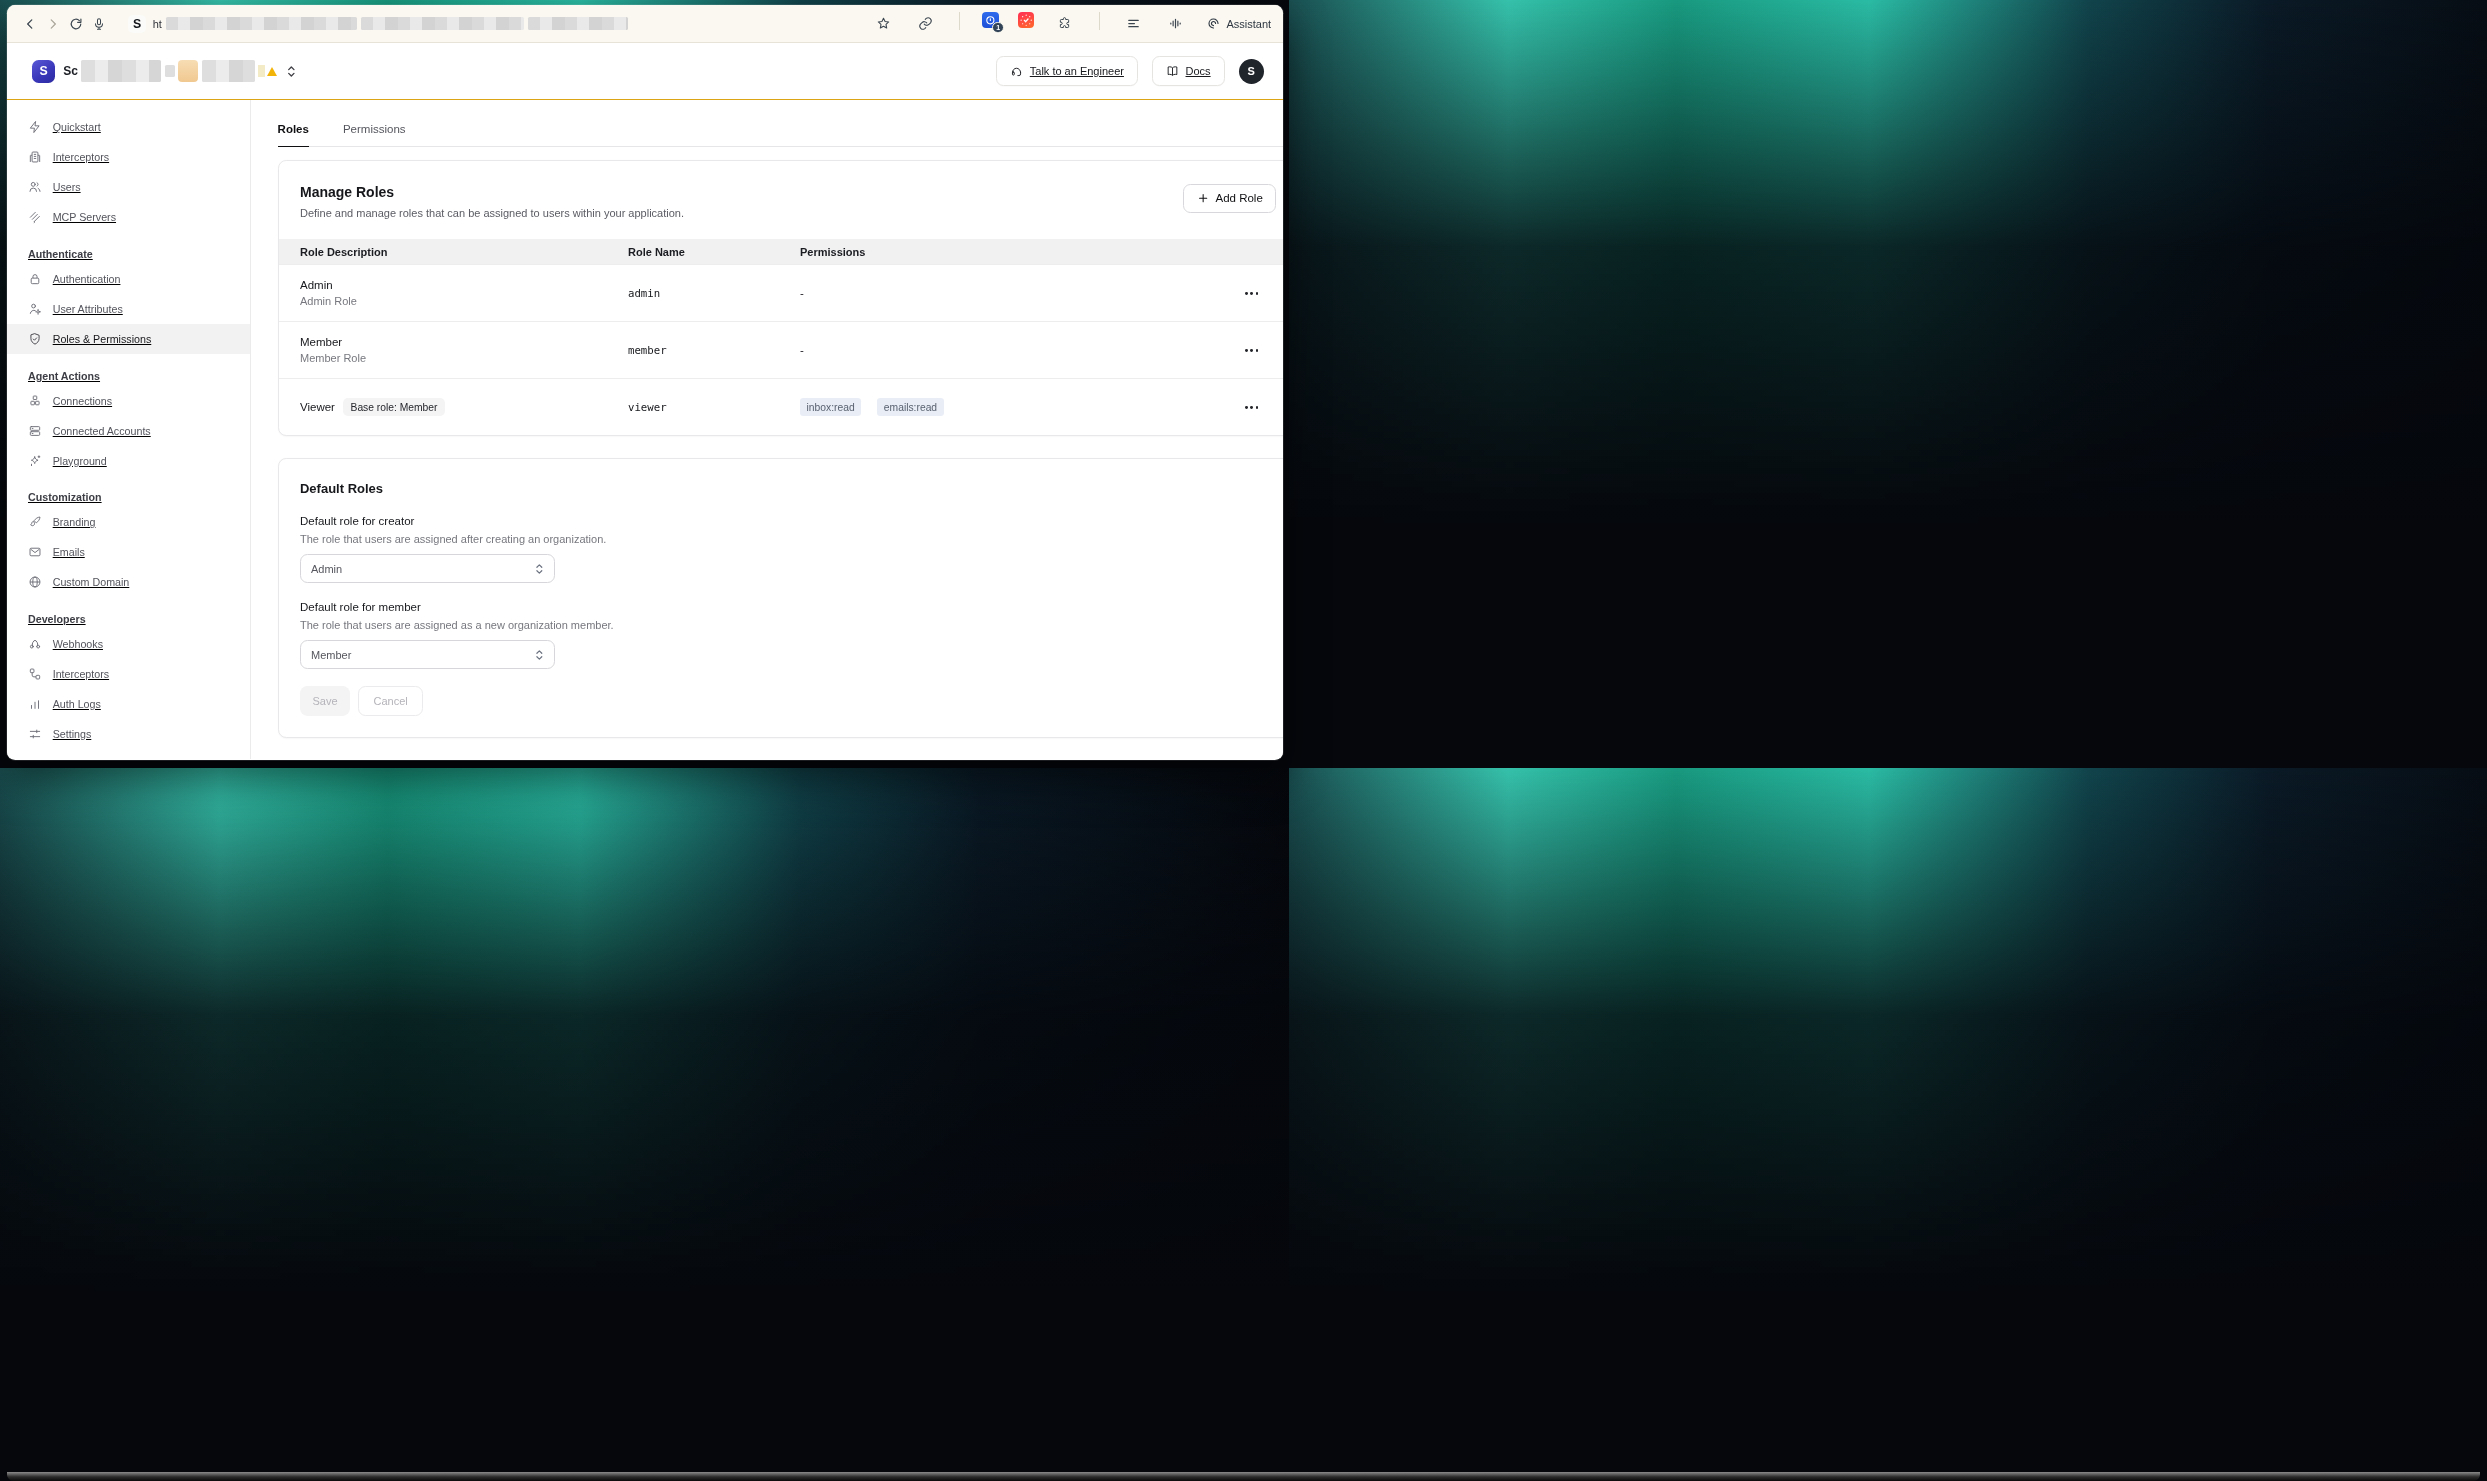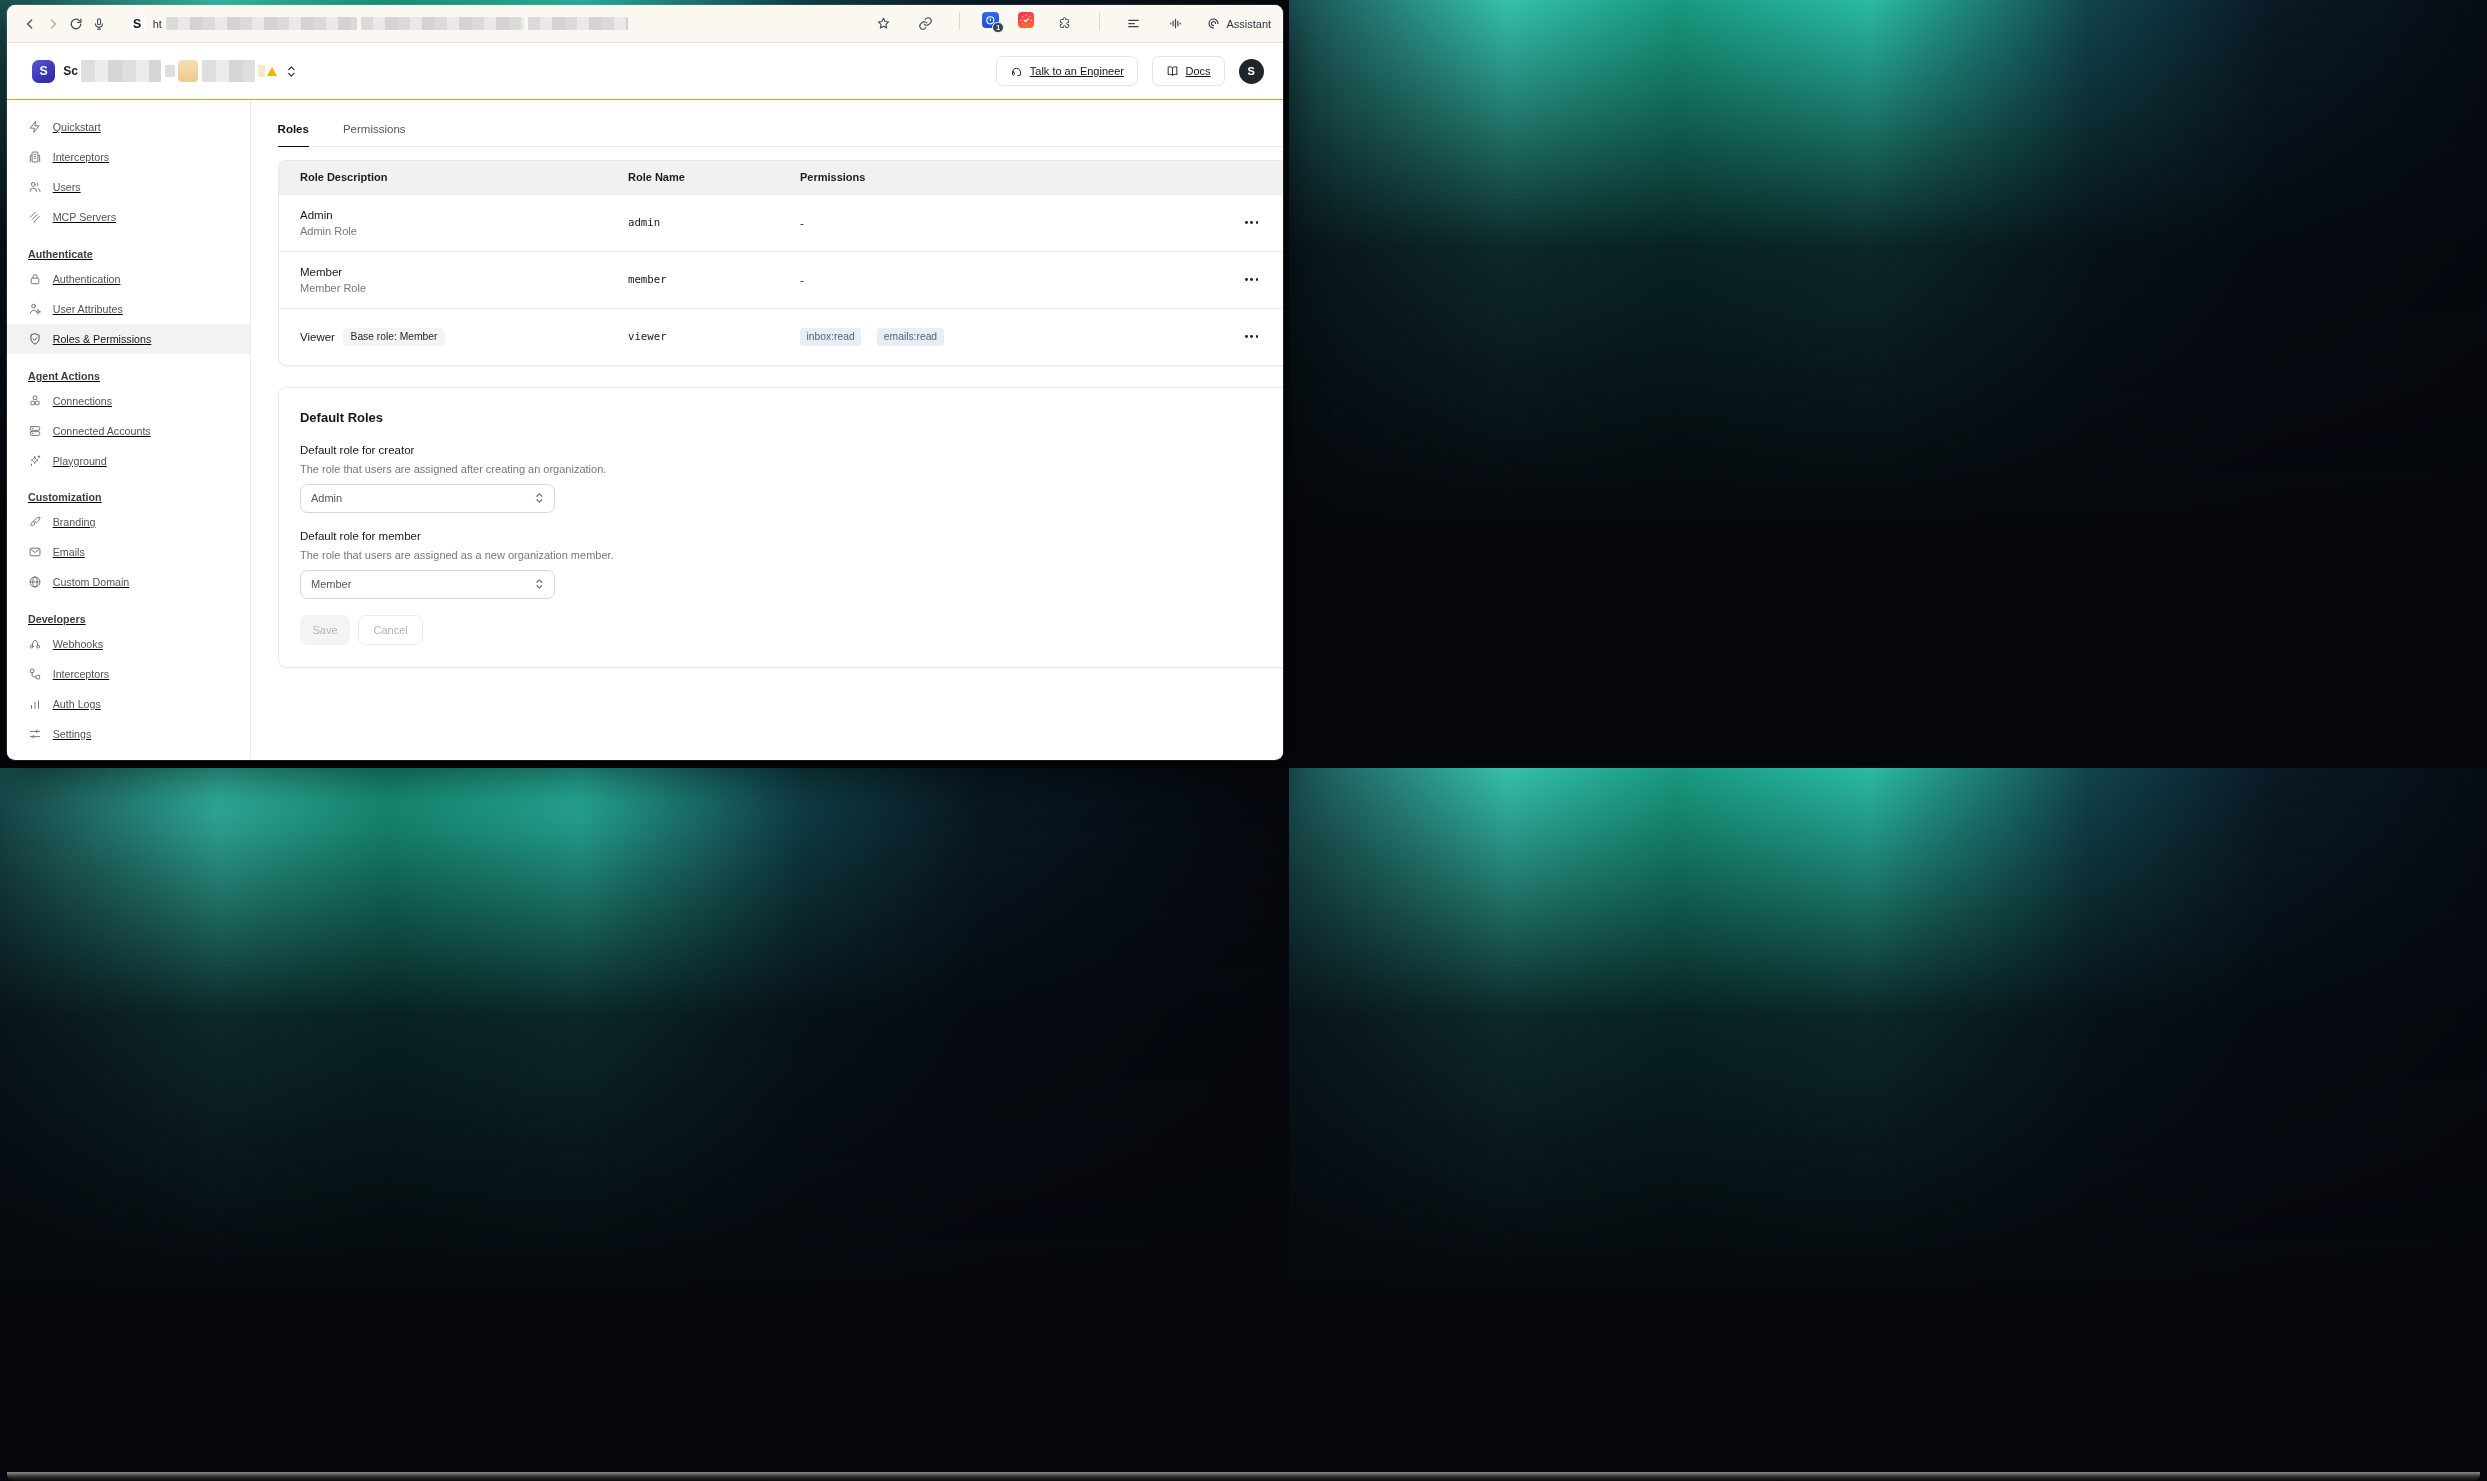--- a/index.html
+++ b/index.html
@@ -76,21 +76,21 @@
   .card { width:1020px; border:0.8px solid #e8e8ea; border-radius:8.2px; background:#fff;
     box-shadow:0 0.8px 1.6px rgba(16,16,19,.03); }
   .card1 { margin-top:13px; }
   .card-head { display:flex; align-items:flex-start; padding:23px 20.5px 20px 21.4px; }
   .card-title { font-size:14px; font-weight:600; color:#16171b; }
   .card-sub { font-size:11px; color:#5b5c64; margin-top:7.4px; }
   .addrole { margin-left:auto; height:29px; border:0.8px solid #d8d8dc; border-radius:7.4px; background:#fff;
     display:flex; align-items:center; gap:6.6px; padding:0 12.3px; font-size:11.5px; font-weight:500;
     color:#101013; font-family:inherit; cursor:pointer; }
   .tgrid { display:grid; grid-template-columns:328px 172px 1fr 90px; align-items:center; padding-left:21.4px; }
-  .thead { background:#f1f1f2; height:33px; font-size:11px; font-weight:600; color:#1b1c21; }
+  .thead { background:#f1f1f2; height:25px; font-size:11px; font-weight:600; color:#1b1c21; }
   .trow { min-height:57px; border-top:0.8px solid #ededee; }
   .rname { font-size:11.5px; color:#17181c; display:flex; align-items:center; gap:8.2px; }
   .rdesc { font-size:11px; color:#77787f; margin-top:4.1px; }
   .mono { font-family:"DejaVu Sans Mono","Liberation Mono",monospace; font-size:10.7px; color:#17181c; }
   .basebadge { background:#f4f4f5; border-radius:5px; padding:3.3px 7.4px; font-size:10.3px; color:#26272c; }
   .perms { display:flex; gap:16px; }
   .pbadge { background:#e8edf6; border-radius:3.3px; padding:3.3px 6.6px; font-size:10.3px; color:#5a6270; }
   .dash { font-size:11.5px; color:#17181c; }
   .dots { justify-self:center; display:flex; gap:2.5px; cursor:pointer; padding:5px; }
   .dots i { width:2.9px; height:2.9px; border-radius:50%; background:#232429; }
@@ -408,20 +408,32 @@
       </div>
     </aside>
 
     <main>
       <div class="tabs">
         <div class="tab active">Roles</div>
         <div class="tab">Permissions</div>
       </div>
 
       <section class="card card1">
+        <div class="card-head">
+          <div>
+            <div class="card-title">Manage Roles</div>
+            <div class="card-sub">Define and manage roles that can be assigned to users within your application.</div>
+          </div>
+          <button class="addrole">
+            <svg width="12.3" height="12.3" viewBox="0 0 24 24" fill="none" stroke="#101013" stroke-width="2" stroke-linecap="round">
+                <path d="M12 5v14M5 12h14"></path>
+              </svg>
+            <span>Add Role</span>
+          </button>
+        </div>
         <div class="tgrid thead">
           <div>Role Description</div>
           <div>Role Name</div>
           <div>Permissions</div>
           <div></div>
         </div>
 
         <div class="tgrid trow">
           <div>
             <div class="rname">Admin</div>

